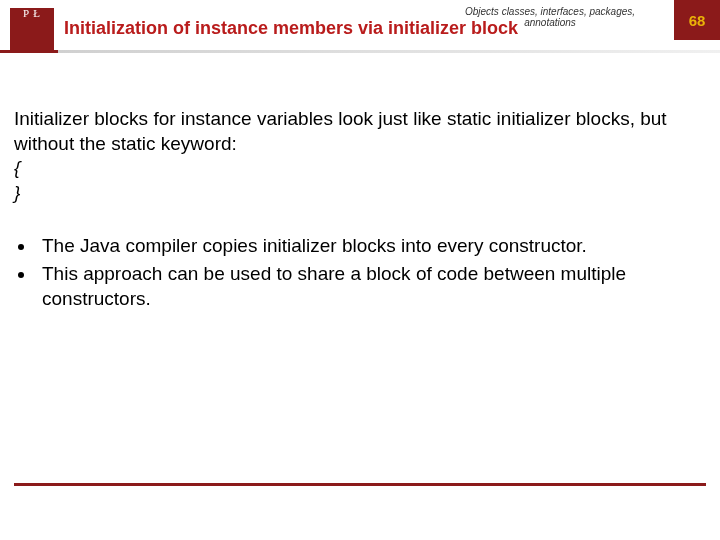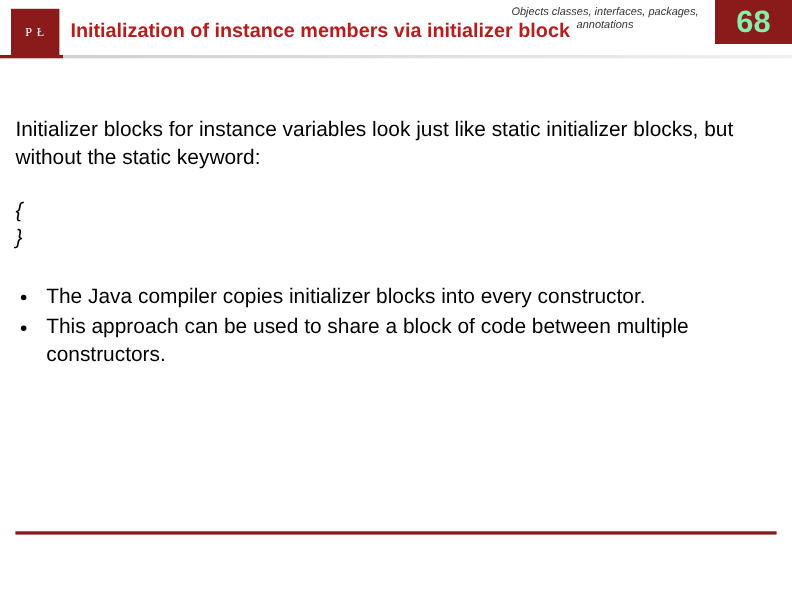--- a/index.html
+++ b/index.html
@@ -18,21 +18,21 @@
     width: 100%;
   }
   .logo {
     position: absolute;
     left: 10px;
     top: 8px;
     width: 44px;
     height: 44px;
     background: #8b1a1a;
     display: flex;
-    align-items: center;
+    align-items: flex-start;
     justify-content: center;
   }
   .logo-inner {
     color: #fff;
     font-size: 11px;
     font-family: serif;
     text-align: center;
     line-height: 1;
     letter-spacing: 1px;
   }
@@ -53,45 +53,44 @@
     top: 18px;
     font-size: 18px;
     font-weight: bold;
     color: #b91c1c;
     white-space: nowrap;
   }
   .slide-number {
     position: absolute;
     right: 0;
     top: 0;
-    width: 70px;
+    width: 46px;
     height: 40px;
     background: #8b1a1a;
-    color: #86efac;
-    font-size: 28px;
+    color: #eab308;
+    font-size: 15px;
     font-weight: bold;
     display: flex;
     align-items: center;
     justify-content: center;
   }
   .header-bar {
     position: absolute;
     left: 0;
     top: 50px;
     width: 100%;
     height: 3px;
     background: linear-gradient(to right, #8b1a1a 0%, #8b1a1a 8%, #d0d0d0 8%, #f0f0f0 100%);
   }
   .content {
     padding: 55px 20px 0 14px;
     font-size: 19px;
     line-height: 1.3;
   }
   .para-intro {
-    margin-bottom: 24px;
   }
   .code-block {
     font-style: italic;
     margin-bottom: 28px;
     line-height: 1.3;
   }
   .bullets {
     padding-left: 22px;
   }
   .bullets li {

